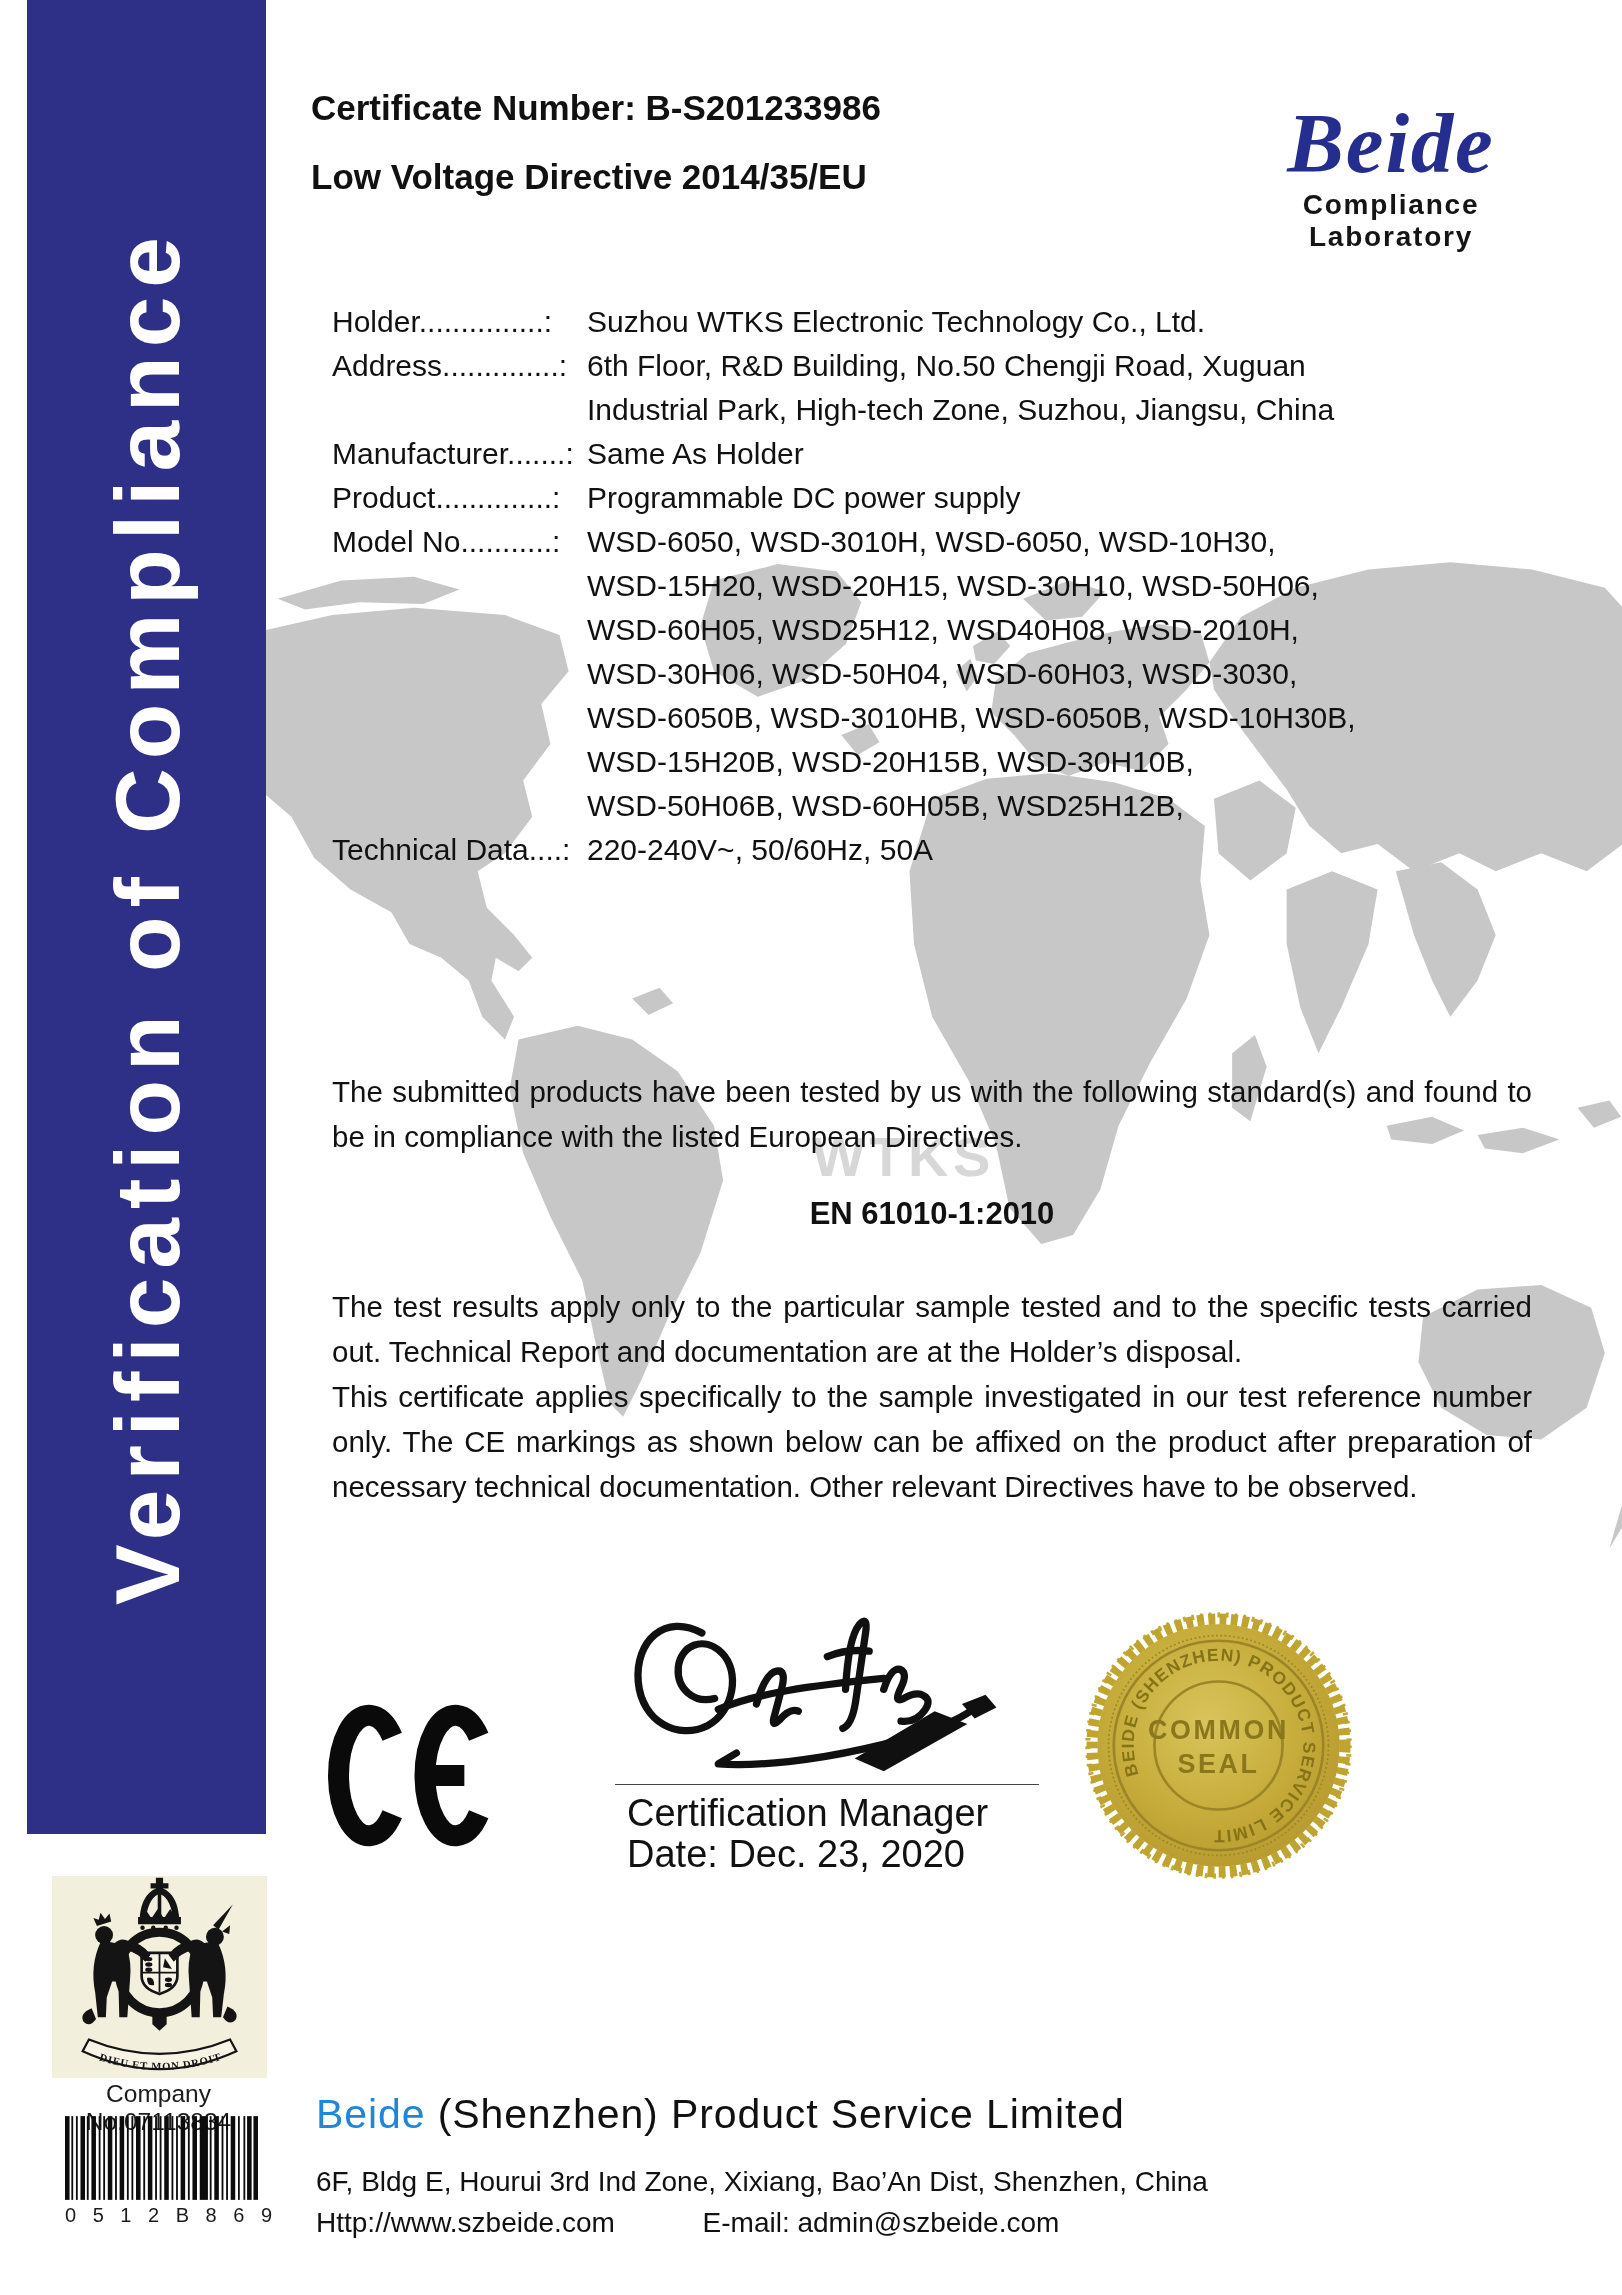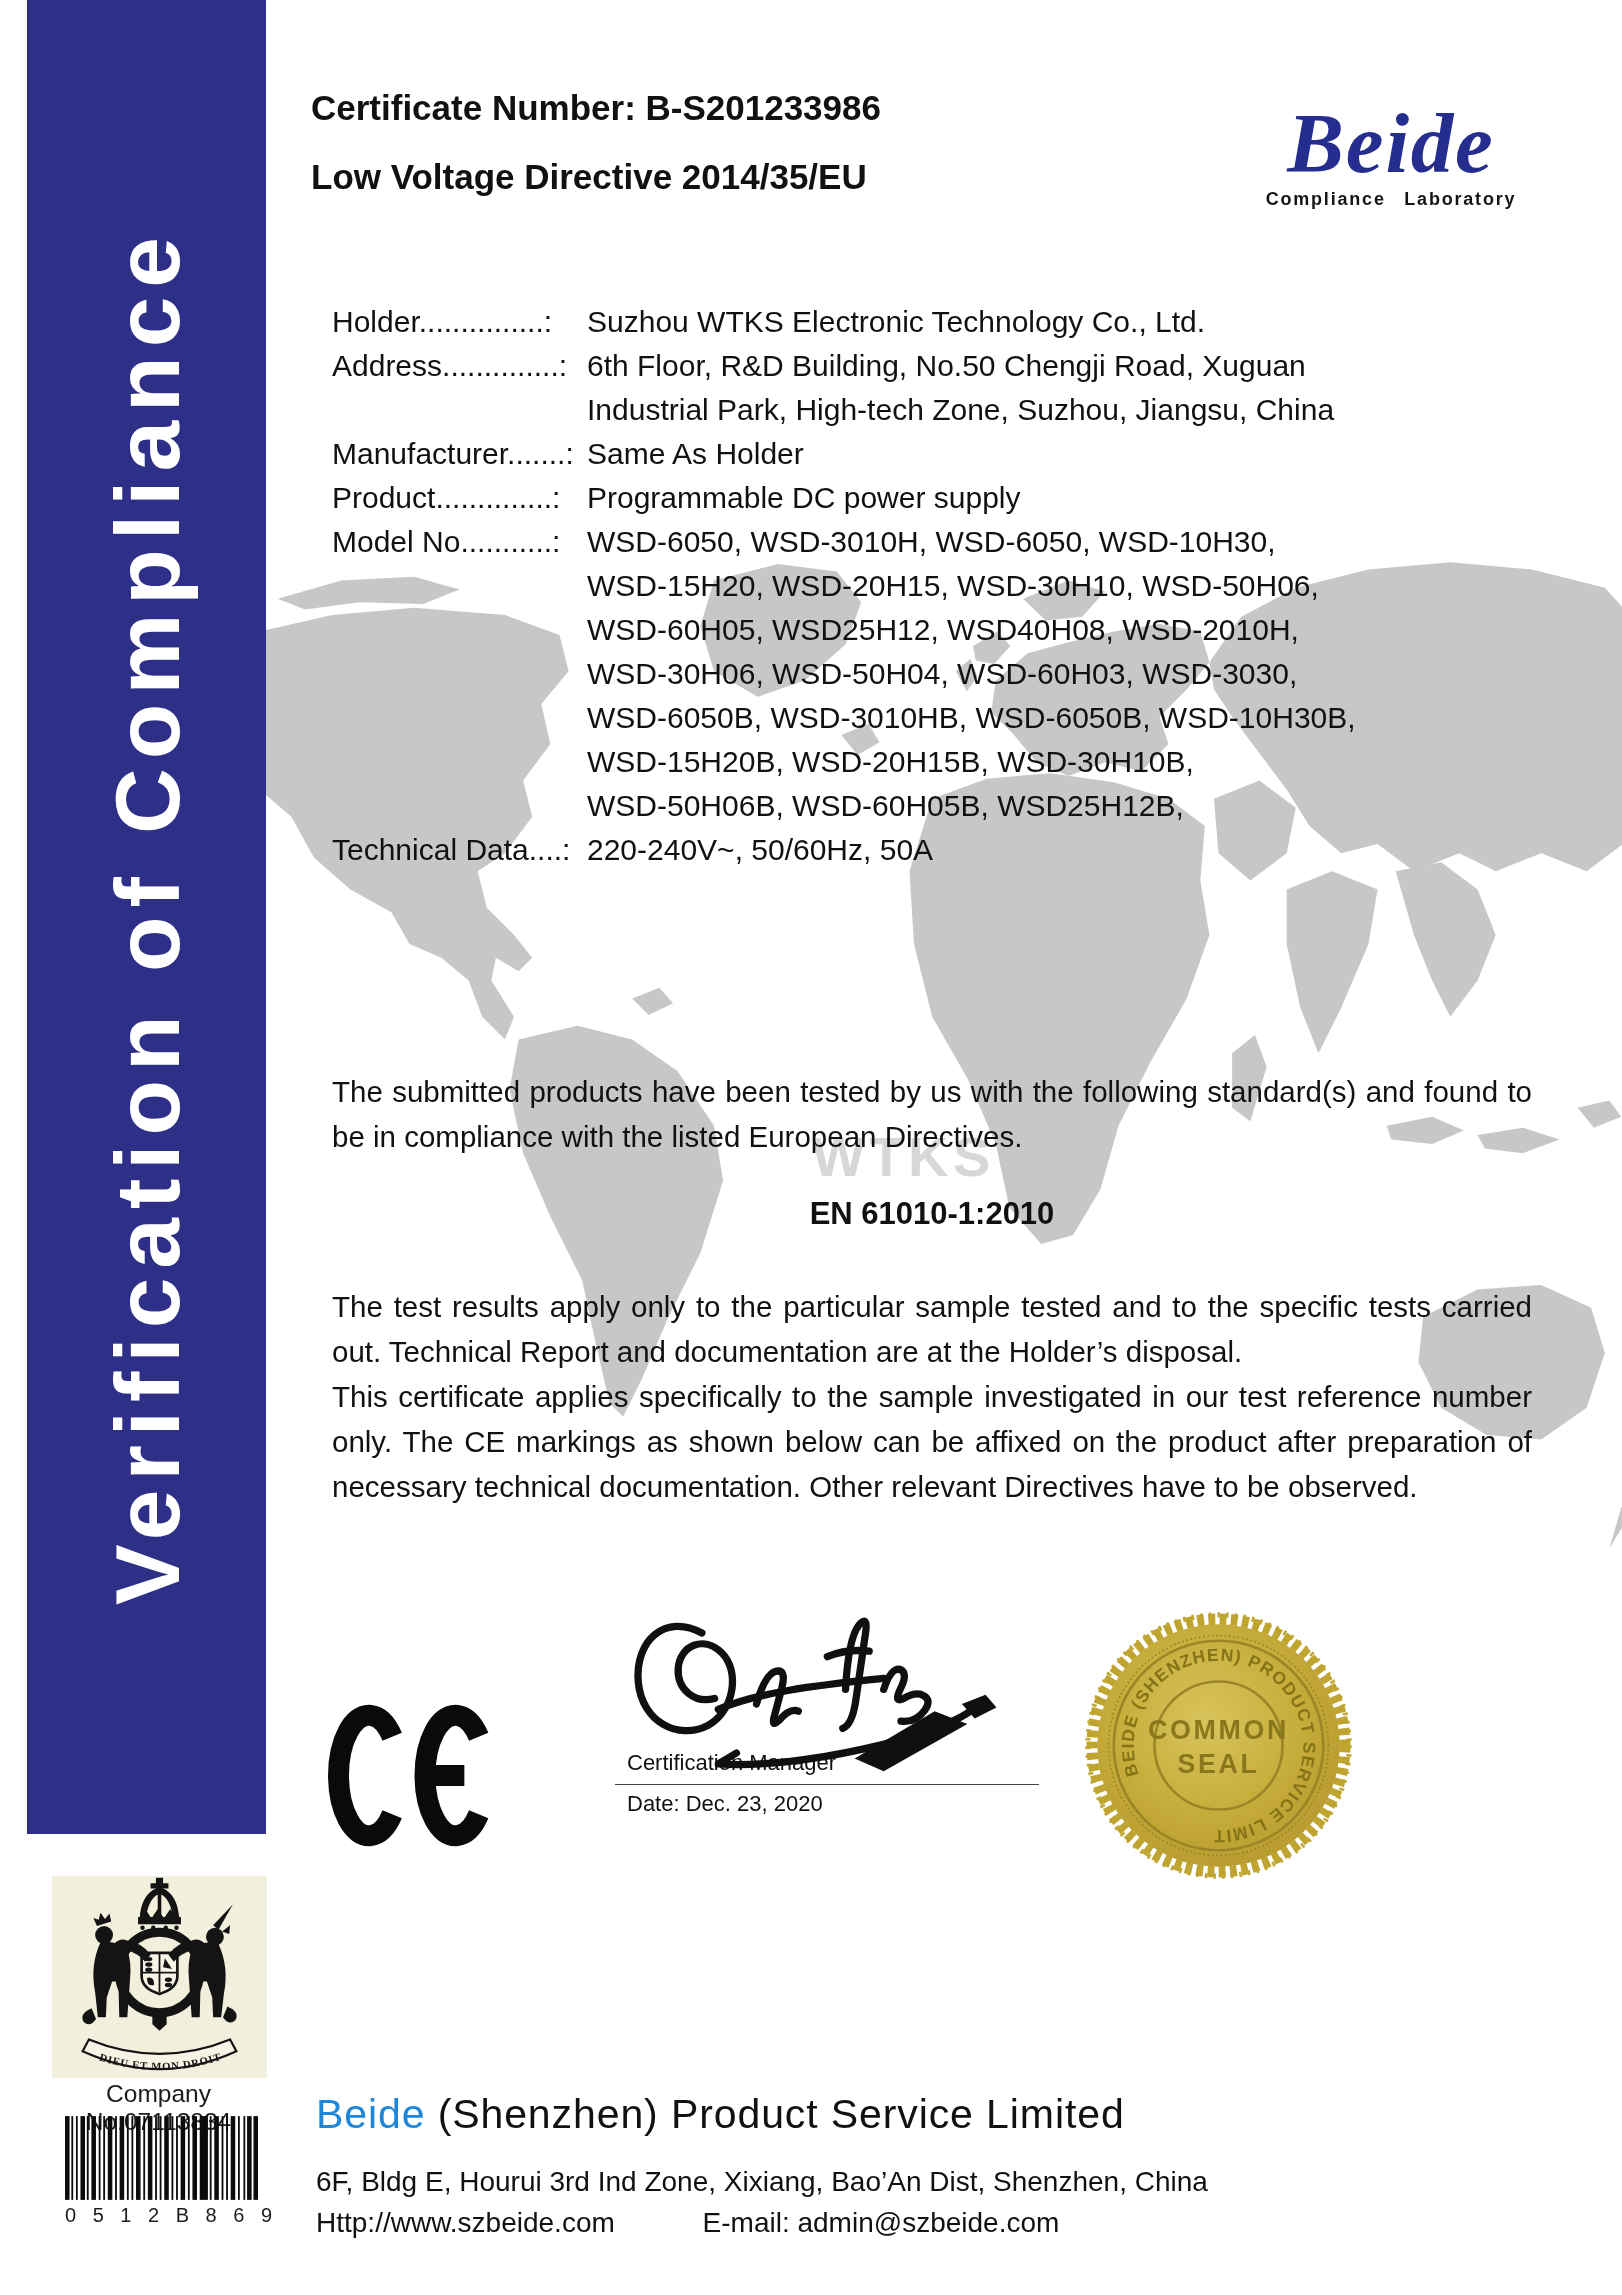--- a/index.html
+++ b/index.html
@@ -19,38 +19,38 @@
 
   .layer{position:absolute;z-index:2;}
 
   
   .hdr{left:311px;top:73px;font-size:35px;font-weight:700;line-height:69px;white-space:nowrap;}
 
   
   .logo{left:1220px;top:100px;width:342px;text-align:center;}
   .logo-name{font-family:"Liberation Serif",serif;font-style:italic;font-weight:700;
         font-size:85px;line-height:87px;color:#252e8e;letter-spacing:1.8px;}
-  .logo-sub{font-size:18px;font-weight:700;letter-spacing:1.8px;word-spacing:11.8px;color:#151515;margin-top:1.8px;}
+  .logo-sub{font-size:28px;font-weight:700;letter-spacing:1.8px;word-spacing:11.8px;color:#151515;margin-top:1.8px;}
 
   
   .info{left:332px;top:300px;width:1209px;}
   .irow{display:flex;line-height:44px;font-size:30px;}
   .ilabel{width:255px;flex:none;white-space:nowrap;}
   .ival{flex:1;white-space:nowrap;}
 
   
   .para{left:332px;width:1200px;font-size:29.5px;line-height:45px;text-align:justify;}
   .p1{top:1069px;}
   .standard{left:332px;top:1196px;width:1200px;text-align:center;font-size:31px;font-weight:bold;}
   .p23{top:1284px;}
 
   
   .sig-svg{left:611px;top:1602px;}
   .sig-line{left:615px;top:1784px;width:424px;border-top:1.8px solid #444;height:0;}
-  .sig-caption{left:627px;top:1742px;font-size:22px;line-height:41px;white-space:nowrap;}
+  .sig-caption{left:627px;top:1793px;font-size:38px;line-height:41px;white-space:nowrap;}
 
   .ce{left:327px;top:1702px;}
   .seal{left:1080px;top:1607px;}
 
   
   .emblem-box{left:52px;top:1876px;width:215px;height:202px;background:#f2efdd;}
   .company-no{left:45px;top:2080px;width:227px;text-align:center;font-size:24.5px;color:#1c1c1c;}
   .barcode{left:65px;top:2116px;}
   .barcode-digits{left:65px;top:2204px;width:193px;text-align:center;font-size:20px;
         letter-spacing:5.5px;color:#1c1c1c;white-space:nowrap;}

